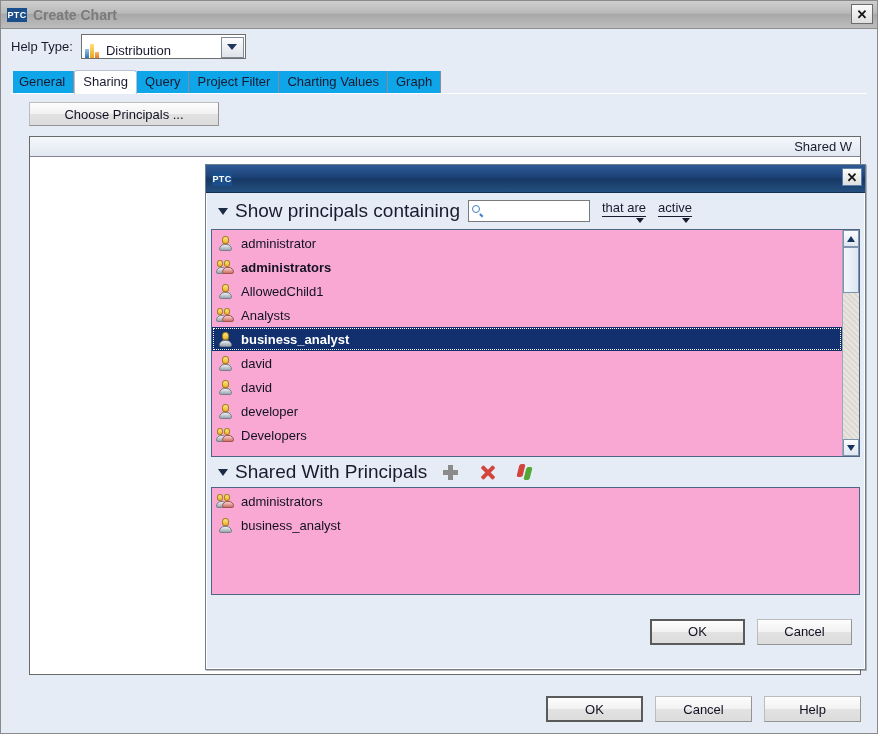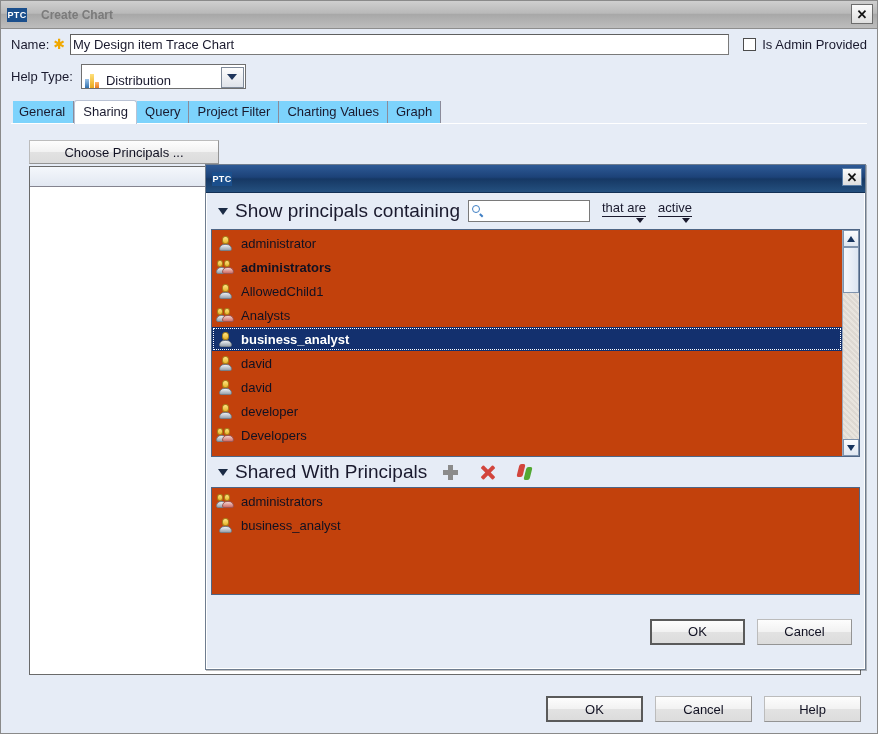--- a/index.html
+++ b/index.html
@@ -55,24 +55,23 @@
     font-weight: bold;
     letter-spacing: 0.3px;
     display: flex;
     align-items: center;
     justify-content: center;
     font-family: "Liberation Sans", sans-serif;
     margin-right: 6px;
     flex: 0 0 auto;
   }
   .title-text {
-    font-size: 12px;
+    font-size: 14px;
     font-weight: bold;
     white-space: nowrap;
-    margin-left: 8px;
   }
   .titlebar.inactive .title-text { color: #7b7b7b; }
   .titlebar.active .title-text { color: #ffffff; }
 
   .win-close {
     position: absolute;
     right: 4px;
     top: 3px;
     width: 22px; height: 20px;
     background: linear-gradient(to bottom, #fbfbfb, #dedede);
@@ -195,21 +194,21 @@
     align-items: flex-end;
     padding: 0 0 0 12px;
     height: 24px;
     margin-top: 6px;
     position: relative;
     z-index: 2;
   }
   .tab {
     font-size: 13px;
     padding: 3px 8px 4px 8px;
-    background: #7dd3fc;
+    background: #0ea5e9;
     color: #1a1a2e;
     cursor: pointer;
     border-right: 1px solid #8b8b9a;
     line-height: 15px;
     white-space: nowrap;
   }
   .tab.first { padding-left: 6px; }
   .tab.active {
     background: #ffffff;
     border-top: 1px solid #b9c2d4;
@@ -245,21 +244,21 @@
     box-sizing: border-box;
     font-family: "Liberation Sans", sans-serif;
   }
   .btn.default {
     border: 2px solid #5a5a5a;
   }
 
   #choose-principals-btn {
     position: absolute;
     left: 18px;
-    top: 16px;
+    top: 8px;
     width: 190px;
     height: 24px;
   }
 
   .table-wrap {
     position: absolute;
     left: 18px;
     top: 42px;
     right: 6px;
     bottom: 10px;
@@ -393,21 +392,21 @@
     width: 0; height: 0;
     border-left: 4px solid transparent;
     border-right: 4px solid transparent;
     border-top: 5px solid #1a1a2e;
   }
 
   
   .listbox {
     margin: 0 4px;
     border: 1px solid #4e6585;
-    background: #c2410c;
+    background: #f9a8d4;
     box-sizing: border-box;
     display: flex;
     overflow: hidden;
   }
   #principals-list {
     height: 228px;
     flex: 0 0 auto;
   }
   .list-items {
     flex: 1 1 auto;
@@ -630,29 +629,20 @@
 <div id="outer-window">
 
   <div class="titlebar inactive">
     <div class="ptc-logo">PTC</div>
     <div class="title-text">Create Chart</div>
     <div class="win-close">✕</div>
   </div>
 
   <div class="outer-body">
 
-    <div class="form-row">
-      <span class="form-label">Name:</span>
-      <span class="req-star">✱</span>
-      <div class="text-input">My Design item Trace Chart</div>
-      <div class="checkbox-wrap">
-        <div class="checkbox"></div>
-        <span class="form-label">Is Admin Provided</span>
-      </div>
-    </div>
 
     <div class="form-row" style="height:34px;">
       <span class="form-label">Help Type:</span>
       <div class="combo">
         <span class="bar-icon">
             <i class="b1"></i>
             <i class="b2"></i>
             <i class="b3"></i>
           </span>
         <span class="combo-text">Distribution</span>

